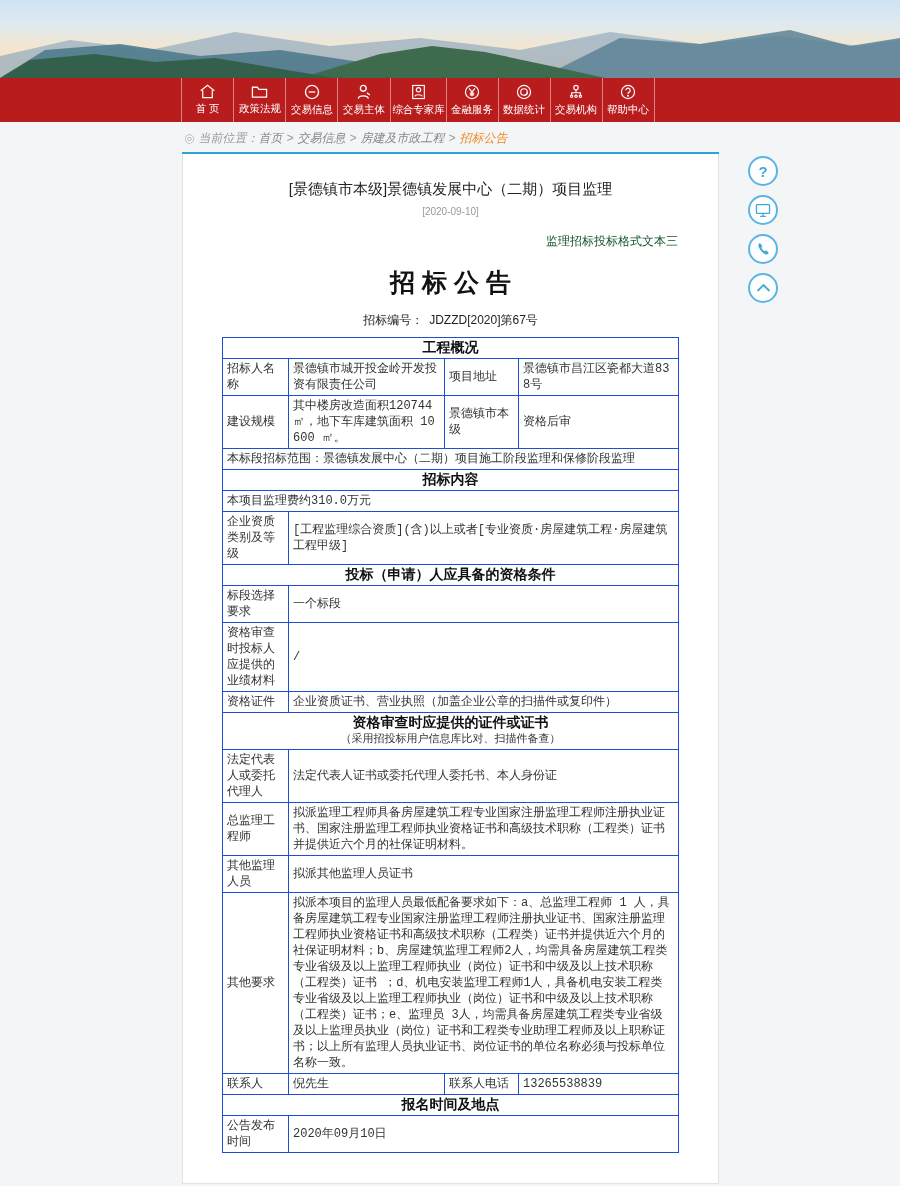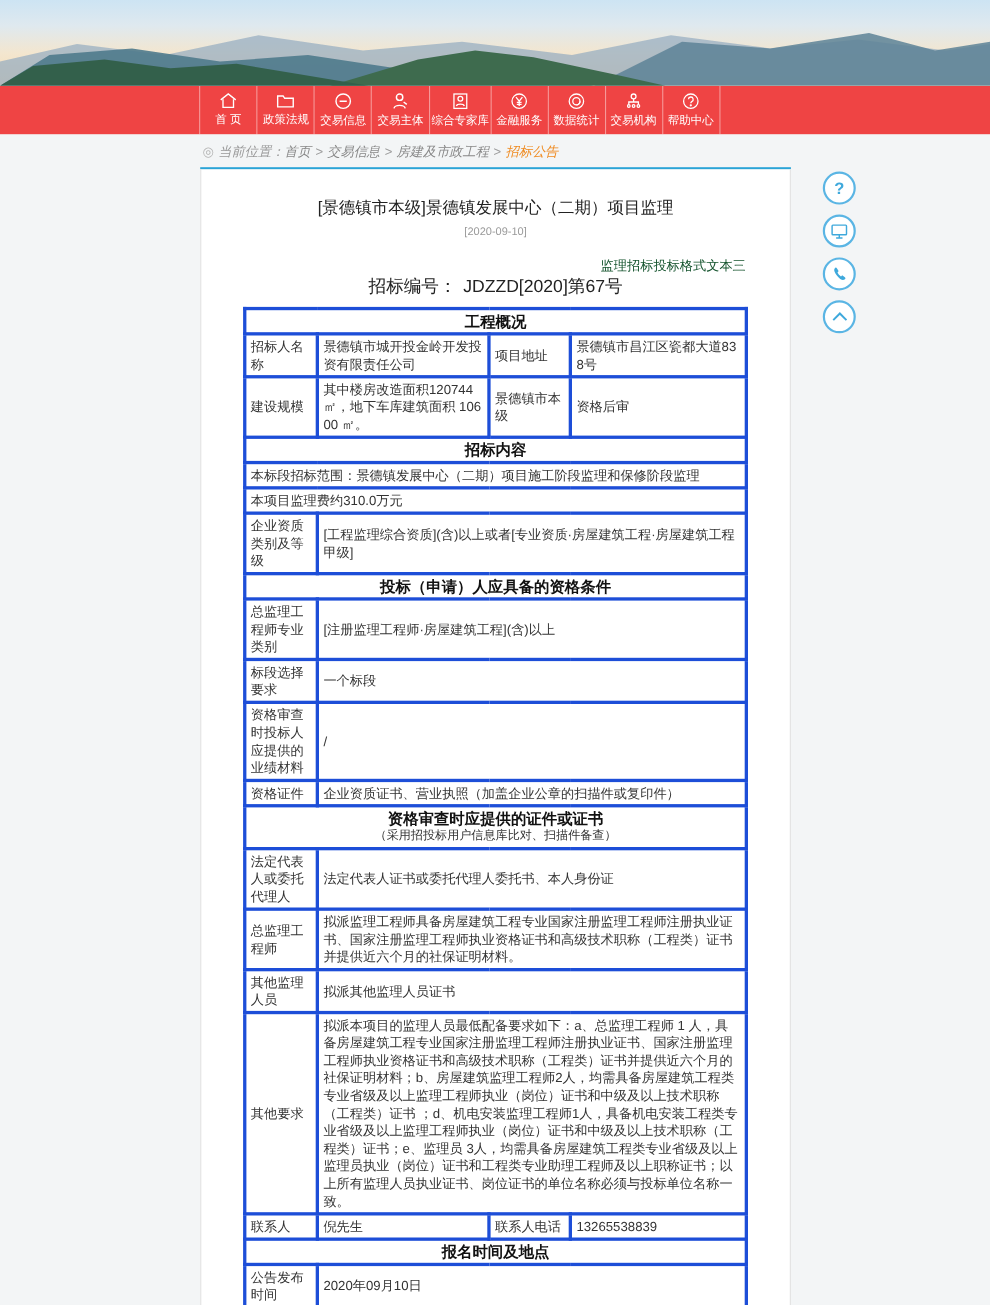--- a/index.html
+++ b/index.html
@@ -13,21 +13,21 @@
   .page { width: 900px; position: relative; }
 
   
   .banner {
     height: 78px; width: 900px; position: relative; overflow: hidden;
     background: linear-gradient(180deg,#cde4f3 0%,#dfe9ef 30%,#f3e6cf 62%,#f8dcb2 100%);
   }
   .banner svg { position: absolute; left: 0; bottom: 0; }
 
   
-  .navbar { height: 44px; background: #ef4444; width: 900px; }
+  .navbar { height: 44px; background: #b91c1c; width: 900px; }
   .nav-inner { margin-left: 181px; width: 474px; height: 44px; display: flex; }
   .nav-item {
     flex: 1; display: flex; flex-direction: column; align-items: center; justify-content: center;
     color: #fff; cursor: pointer; border-left: 1px solid rgba(255,255,255,.45); gap: 2px;
   }
   .nav-item:last-child { border-right: 1px solid rgba(255,255,255,.45); }
   .nav-item .lbl { font-size: 11px; white-space: nowrap; transform: scale(.95); }
   .nav-item svg { display: block; }
 
   
@@ -51,25 +51,25 @@
     display: flex; align-items: center; justify-content: center; cursor: pointer;
     font-size: 15px; font-weight: bold;
   }
   .float-btn svg { display:block; }
 
   
   .doc-title { text-align: center; font-size: 15px; font-weight: normal; color: #222; }
   .doc-date { text-align: center; font-size: 10px; color: #9a9a9a; margin-top: 7px; }
   .doc-note { text-align: right; font-size: 12px; color: #14532d; margin: 16px 40px 0 0; }
   .doc-heading { text-align: center; font-size: 25px; font-weight: bold; color: #111; margin-top: 16px; }
-  .doc-number { text-align: center; font-size: 16px; color: #222; }
+  .doc-number { text-align: center; font-size: 12px; color: #222; margin-top: 13px; }
   .doc-number .num { margin-left: 6px; }
 
   table.doc { border-collapse: collapse; margin: 8px auto 0 auto; width: 456px; table-layout: fixed; }
-  table.doc td { border: 3px solid #1d4ed8; padding: 2px 4px; font-size: 12px; line-height: 16px; vertical-align: middle; word-break: break-all; }
+  table.doc td { border: 1px solid #1d4ed8; padding: 2px 4px; font-size: 12px; line-height: 16px; vertical-align: middle; word-break: break-all; font-family: Liberation Mono, monospace; }
   table.doc td.hdr { text-align: center; padding: 2px; }
   table.doc td.hdr .t { font-size: 14px; font-weight: bold; color: #111; }
   table.doc td.hdr .s { font-size: 11px; color: #333; }
 </style>
 </head>
 <body>
 
 <div class="page">
 
   <div class="banner">
@@ -178,20 +178,21 @@
 
     <div class="breadcrumb">
       <span class="mark">◎</span><span>当前位置：</span><a href="#">首页</a><span class="sep">&gt;</span><a href="#">交易信息</a><span class="sep">&gt;</span><a href="#">房建及市政工程</a><span class="sep">&gt;</span><span class="current">招标公告</span>
     </div>
     <div class="blue-line"></div>
 
     <div class="content-box">
       <div class="doc-title">[景德镇市本级]景德镇发展中心（二期）项目监理</div>
       <div class="doc-date">[2020-09-10]</div>
       <div class="doc-note">监理招标投标格式文本三</div>
+      <div class="doc-heading">招 标 公 告</div>
       <div class="doc-number">
         <span>招标编号：</span><span class="num">JDZZD[2020]第67号</span>
       </div>
 
       <table class="doc" id="doc-table">
         <colgroup>
             <col style="width:66px">
             <col style="width:156px">
             <col style="width:74px">
             <col style="width:160px">
@@ -208,42 +209,38 @@
               <td>项目地址</td>
               <td>景德镇市昌江区瓷都大道838号</td>
             </tr>
             <tr>
               <td>建设规模</td>
               <td>其中楼房改造面积120744 ㎡，地下车库建筑面积 10600 ㎡。</td>
               <td>景德镇市本级</td>
               <td>资格后审</td>
             </tr>
             <tr>
+              <td colspan="4">本标段招标范围：景德镇发展中心（二期）项目施工阶段监理和保修阶段监理</td>
+            </tr>
+            <tr>
               <td class="hdr" colspan="4">
                 <div class="t">招标内容</div>
               </td>
-            </tr>
-            <tr>
-              <td colspan="4">本标段招标范围：景德镇发展中心（二期）项目施工阶段监理和保修阶段监理</td>
             </tr>
             <tr>
               <td colspan="4">本项目监理费约310.0万元</td>
             </tr>
             <tr>
               <td>企业资质类别及等级</td>
               <td colspan="3">[工程监理综合资质](含)以上或者[专业资质·房屋建筑工程·房屋建筑工程甲级]</td>
             </tr>
             <tr>
               <td class="hdr" colspan="4">
                 <div class="t">投标（申请）人应具备的资格条件</div>
               </td>
-            </tr>
-            <tr>
-              <td>总监理工程师专业类别</td>
-              <td colspan="3">[注册监理工程师·房屋建筑工程](含)以上</td>
             </tr>
             <tr>
               <td>标段选择要求</td>
               <td colspan="3">一个标段</td>
             </tr>
             <tr>
               <td>资格审查时投标人应提供的业绩材料</td>
               <td colspan="3">/</td>
             </tr>
             <tr>

